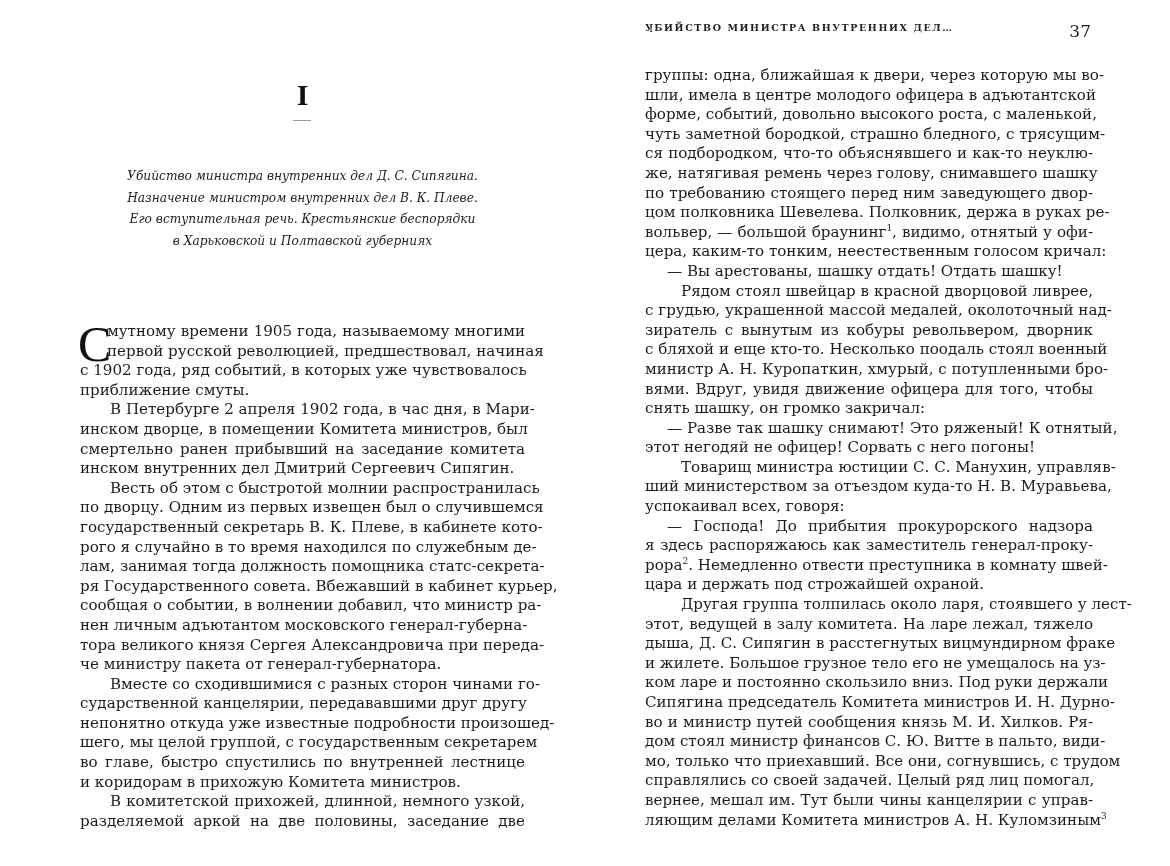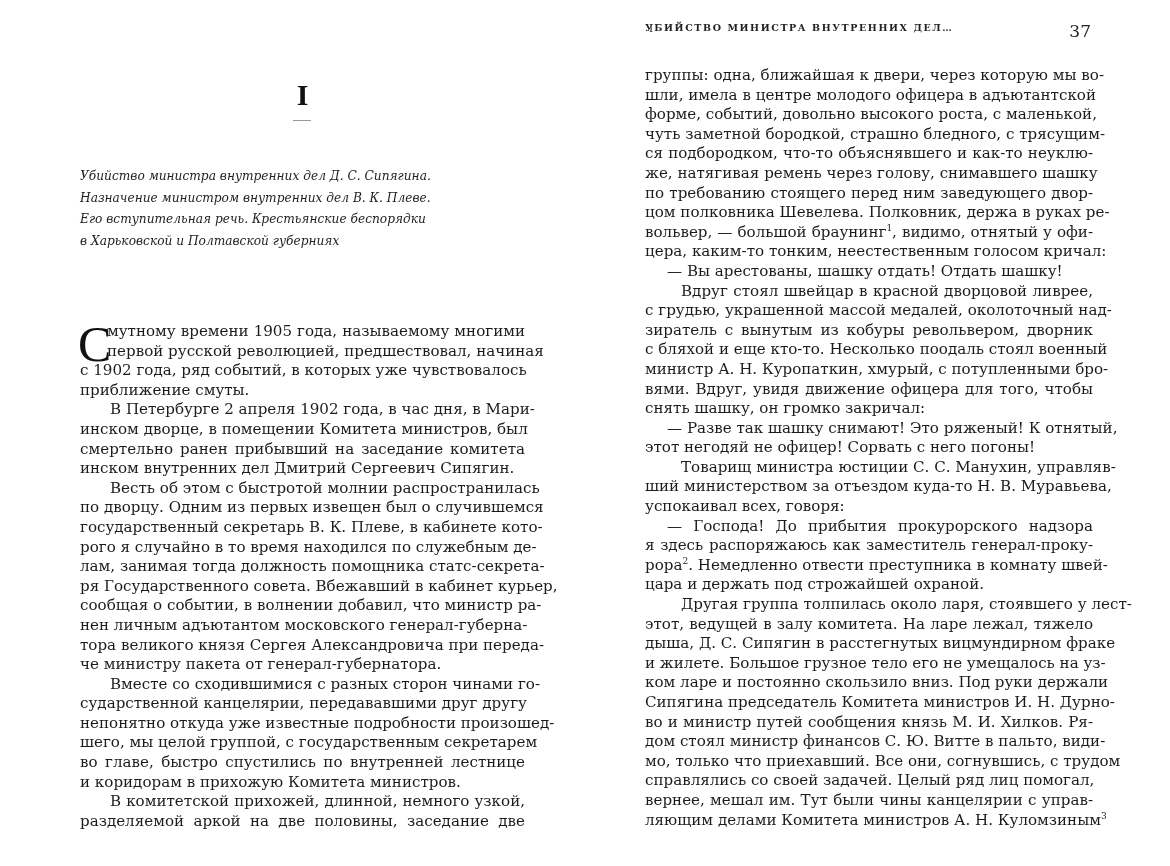--- a/index.html
+++ b/index.html
@@ -42,20 +42,21 @@
     top: 120px;
     width: 18px;
     height: 1px;
     background: #9a9a9a;
   }
   .chapter-summary {
     position: absolute;
     left: 80px;
     width: 445px;
     top: 166px;
+    text-align: center;
     font-family: "DejaVu Serif", serif;
     font-style: italic;
     font-size: 12.2px;
     line-height: 21.5px;
     color: #222;
   }
   .chapter-summary .line { display: block; white-space: nowrap; }
 
   
   .text-block {
@@ -178,21 +179,21 @@
   <span class="line">шли, имела в центре молодого офицера в адъютантской</span>
   <span class="line">форме, событий, довольно высокого роста, с маленькой,</span>
   <span class="line">чуть заметной бородкой, страшно бледного, с трясущим-</span>
   <span class="line">ся подбородком, что-то объяснявшего и как-то неуклю-</span>
   <span class="line">же, натягивая ремень через голову, снимавшего шашку</span>
   <span class="line">по требованию стоящего перед ним заведующего двор-</span>
   <span class="line">цом полковника Шевелева. Полковник, держа в руках ре-</span>
   <span class="line"><span>вольвер, — большой браунинг</span><sup>1</sup><span>, видимо, отнятый у офи-</span></span>
   <span class="line">цера, каким-то тонким, неестественным голосом кричал:</span>
   <span class="line last dash">—  Вы арестованы, шашку отдать! Отдать шашку!</span>
-  <span class="line indent2">Вдруг стоял швейцар в красной дворцовой ливрее,</span>
+  <span class="line indent2">Рядом стоял швейцар в красной дворцовой ливрее,</span>
   <span class="line">с грудью, украшенной массой медалей, околоточный над-</span>
   <span class="line">зиратель с вынутым из кобуры револьвером, дворник</span>
   <span class="line">с бляхой и еще кто-то. Несколько поодаль стоял военный</span>
   <span class="line">министр А. Н. Куропаткин, хмурый, с потупленными бро-</span>
   <span class="line">вями. Вдруг, увидя движение офицера для того, чтобы</span>
   <span class="line last">снять шашку, он громко закричал:</span>
   <span class="line dash">—  Разве так шашку снимают! Это ряженый! К отнятый,</span>
   <span class="line last">этот негодяй не офицер! Сорвать с него погоны!</span>
   <span class="line indent2">Товарищ министра юстиции С. С. Манухин, управляв-</span>
   <span class="line">ший министерством за отъездом куда-то Н. В. Муравьева,</span>

